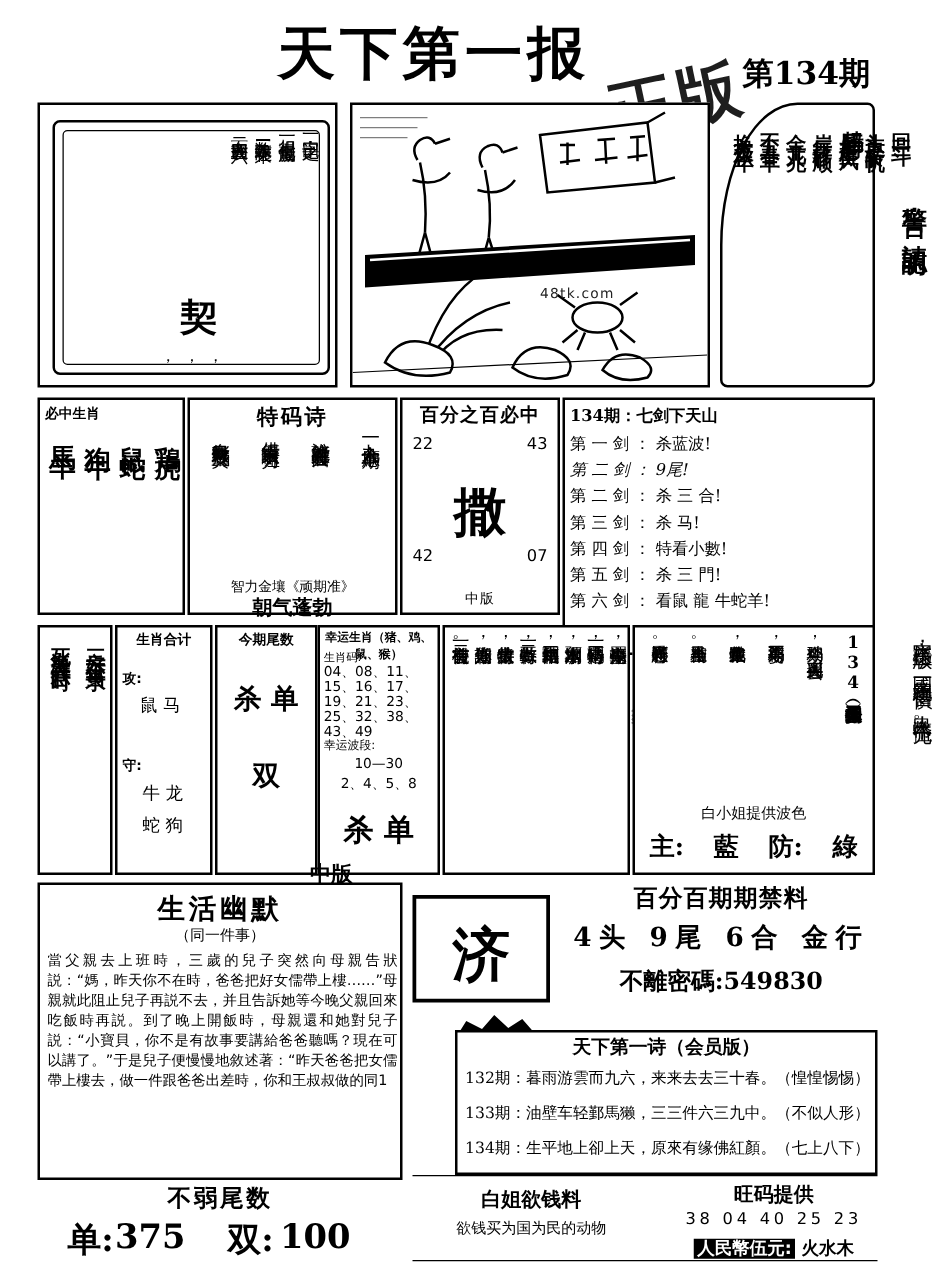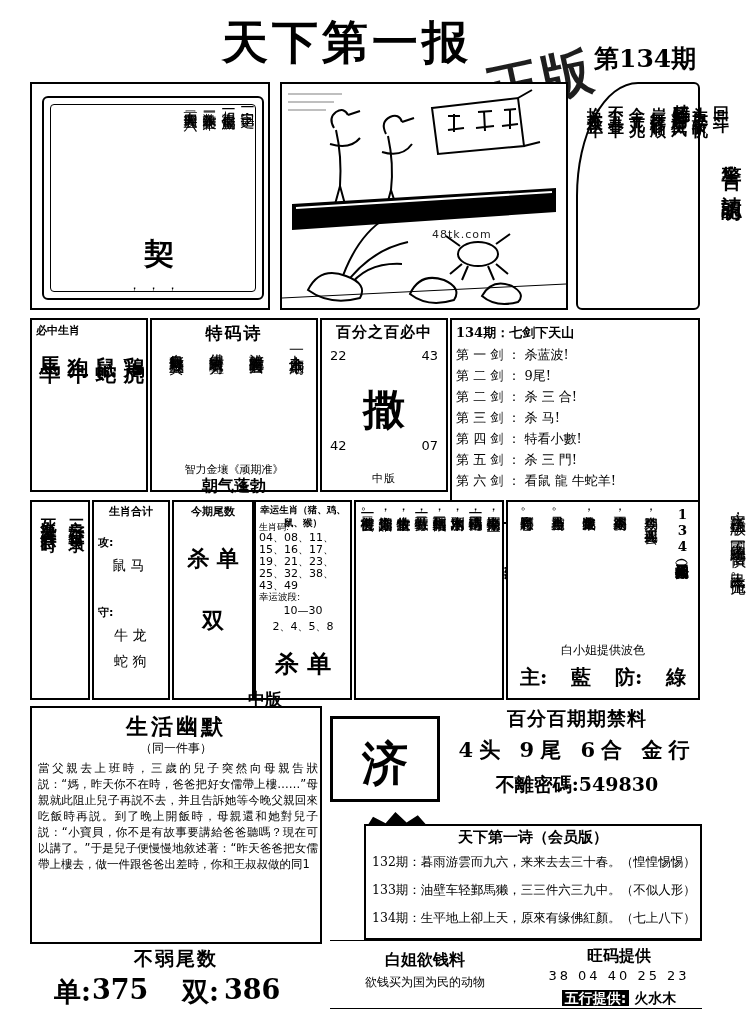--- a/index.html
+++ b/index.html
@@ -313,21 +313,21 @@
     <div class="hb-n" style="right:8px;top:28px;">43</div>
     <div class="hb-n" style="left:8px;top:118px;">42</div>
     <div class="hb-n" style="right:8px;top:118px;">07</div>
     <div class="hb-center">撒</div>
     <div class="hb-sub">中版</div>
   </div>
 
   <div class="bx" id="sword-list">
     <div class="sw-row b" style="top:4px;">134期：七剑下天山</div>
     <div class="sw-row" style="top:26px;">第 一 剑 ：  杀蓝波!</div>
-    <div class="sw-row" style="top:47px;">第 二 剑 ：  9尾!</div>
+    <div class="sw-row" style="top:47px;font-style:italic;">第 二 剑 ：  9尾!</div>
     <div class="sw-row" style="top:68px;">第 二 剑 ：  杀 三 合!</div>
     <div class="sw-row" style="top:89px;">第 三 剑 ：  杀 马!</div>
     <div class="sw-row" style="top:110px;">第 四 剑 ：  特看小數!</div>
     <div class="sw-row" style="top:131px;">第 五 剑 ：  杀 三 門!</div>
     <div class="sw-row" style="top:152px;">第 六 剑 ：  看鼠 龍 牛蛇羊!</div>
   </div>
 
   <div class="bx" id="mid-left">
     <div class="ml-col">
       <div class="c">三六好合正当求</div>
@@ -422,32 +422,32 @@
     <div class="pl-r" style="top:28px;">132期：暮雨游雲而九六，来来去去三十春。（惶惶惕惕）</div>
     <div class="pl-r" style="top:56px;">133期：油壁车轻鄞馬獭，三三件六三九中。（不似人形）</div>
     <div class="pl-r" style="top:84px;">134期：生平地上卻上天，原來有缘佛紅顏。（七上八下）</div>
   </div>
 
   <div id="bottom-left" style="position:absolute;">
     <div class="bl-t">不弱尾数</div>
     <div class="bl-n" style="left:24px;">单:</div>
     <div class="bl-n" style="left:62px;">375</div>
     <div class="bl-n" style="left:152px;">双:</div>
-    <div class="bl-n" style="left:194px;">386</div>
+    <div class="bl-n" style="left:194px;">100</div>
   </div>
 
   <div id="bottom-mid" style="position:absolute;">
     <div class="bm-t">白姐欲钱料</div>
     <div class="bm-s">欲钱买为国为民的动物</div>
   </div>
 
   <div id="bottom-right" style="position:absolute;">
     <div class="br-t">旺码提供</div>
     <div class="br-n">38 04 40 25 23</div>
     <div class="br-f">
-      <span class="inv">五行提供:</span>
+      <span class="inv">人民幣伍元:</span>
       <span>火水木</span>
     </div>
   </div>
 
   <div class="dash" style="left:330px;top:940px;width:372px;"></div>
   <div class="dash" style="left:330px;top:1008px;width:372px;"></div>
 </div>
 
 </body></html>

